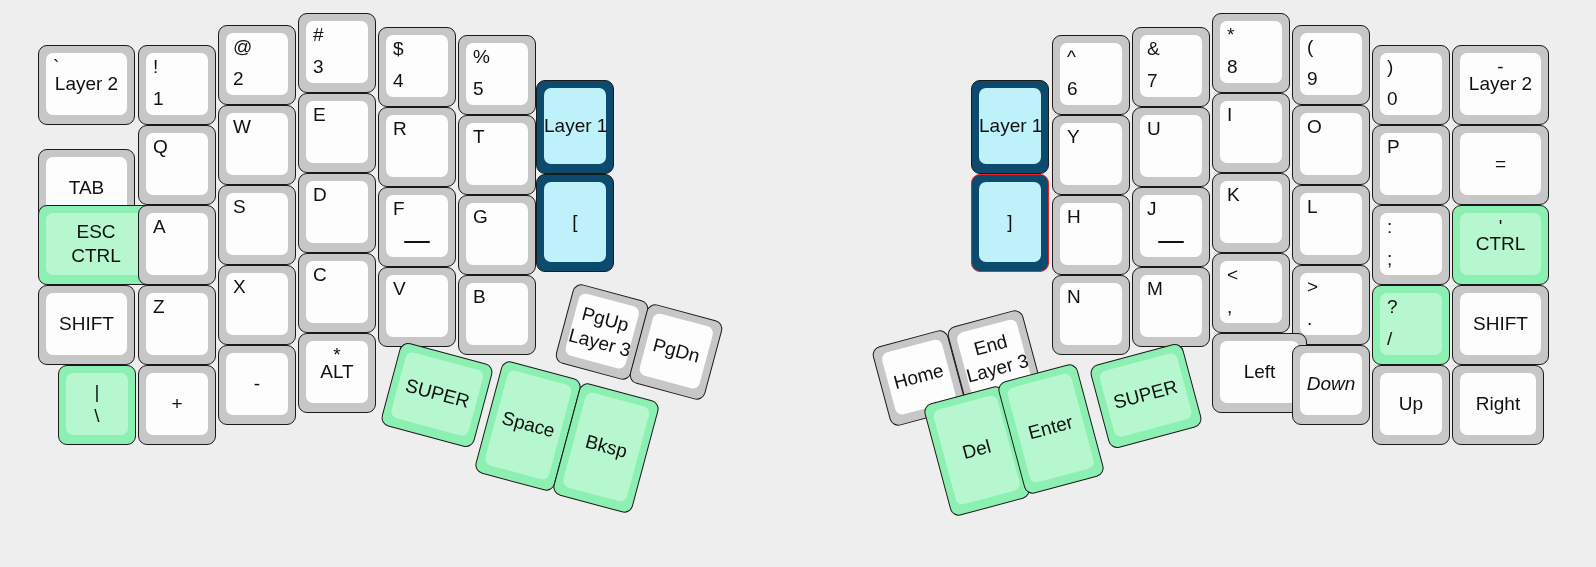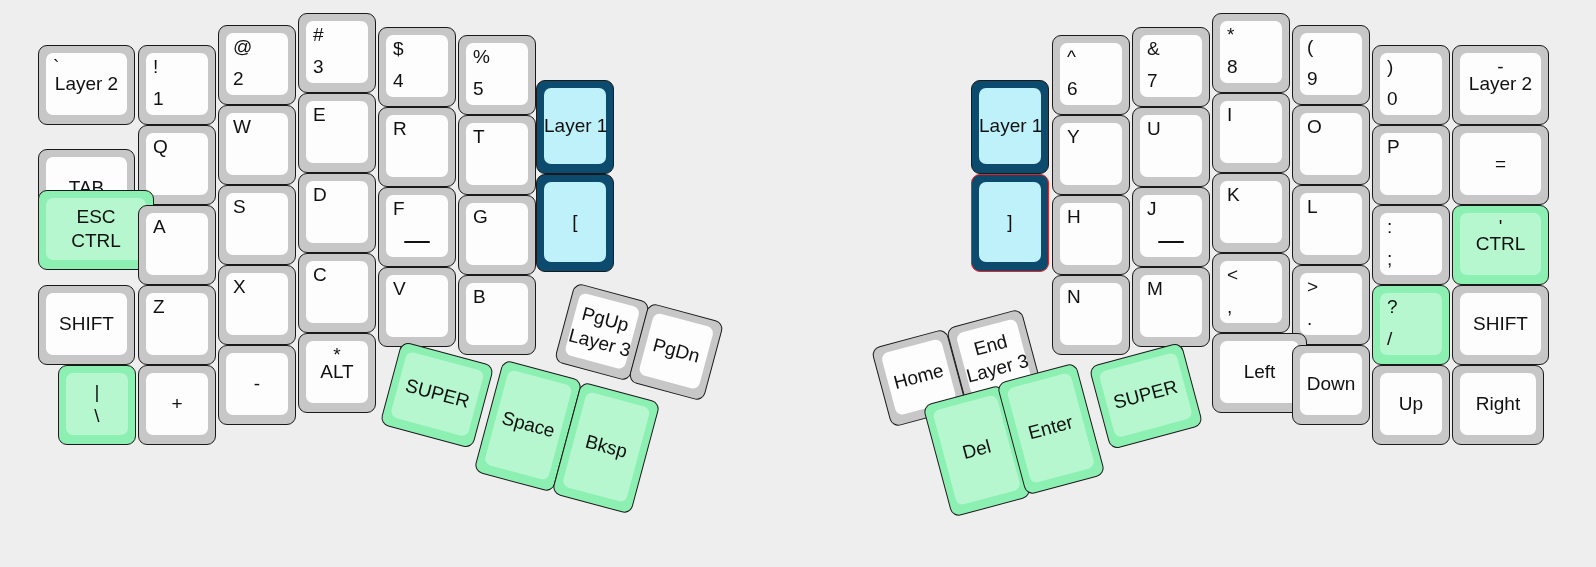--- a/index.html
+++ b/index.html
@@ -132,21 +132,21 @@
       <div class="key" style="left: 458px; top: 115px; width: 78px; height: 80px;">
         <div class="cap">
           <span class="lt">T</span>
         </div>
       </div>
       <div class="key cyan" style="left: 536px; top: 174px; width: 78px; height: 98px;">
         <div class="cap">
           <span class="lc">[</span>
         </div>
       </div>
-      <div class="key green" style="left: 38px; top: 190px; width: 116px; height: 80px; text-decoration: underline;">
+      <div class="key green" style="left: 38px; top: 205px; width: 116px; height: 80px; text-decoration: underline;">
         <div class="cap">
           <span class="lc two">ESC
 CTRL</span>
         </div>
       </div>
       <div class="key" style="left: 138px; top: 205px; width: 78px; height: 80px;">
         <div class="cap">
           <span class="lt">A</span>
         </div>
       </div>
@@ -391,21 +391,21 @@
       <div class="key" style="left: 1452px; top: 285px; width: 97px; height: 80px;">
         <div class="cap">
           <span class="lc">SHIFT</span>
         </div>
       </div>
       <div class="key" style="left: 1212px; top: 333px; width: 95px; height: 80px;">
         <div class="cap">
           <span class="lc">Left</span>
         </div>
       </div>
-      <div class="key" style="left: 1292px; top: 345px; width: 78px; height: 80px;">
+      <div class="key" style="left: 1292px; top: 345px; width: 78px; height: 80px; font-style: italic;">
         <div class="cap">
           <span class="lc">Down</span>
         </div>
       </div>
       <div class="key" style="left: 1372px; top: 365px; width: 78px; height: 80px;">
         <div class="cap">
           <span class="lc">Up</span>
         </div>
       </div>
       <div class="key" style="left: 1452px; top: 365px; width: 92px; height: 80px;">

